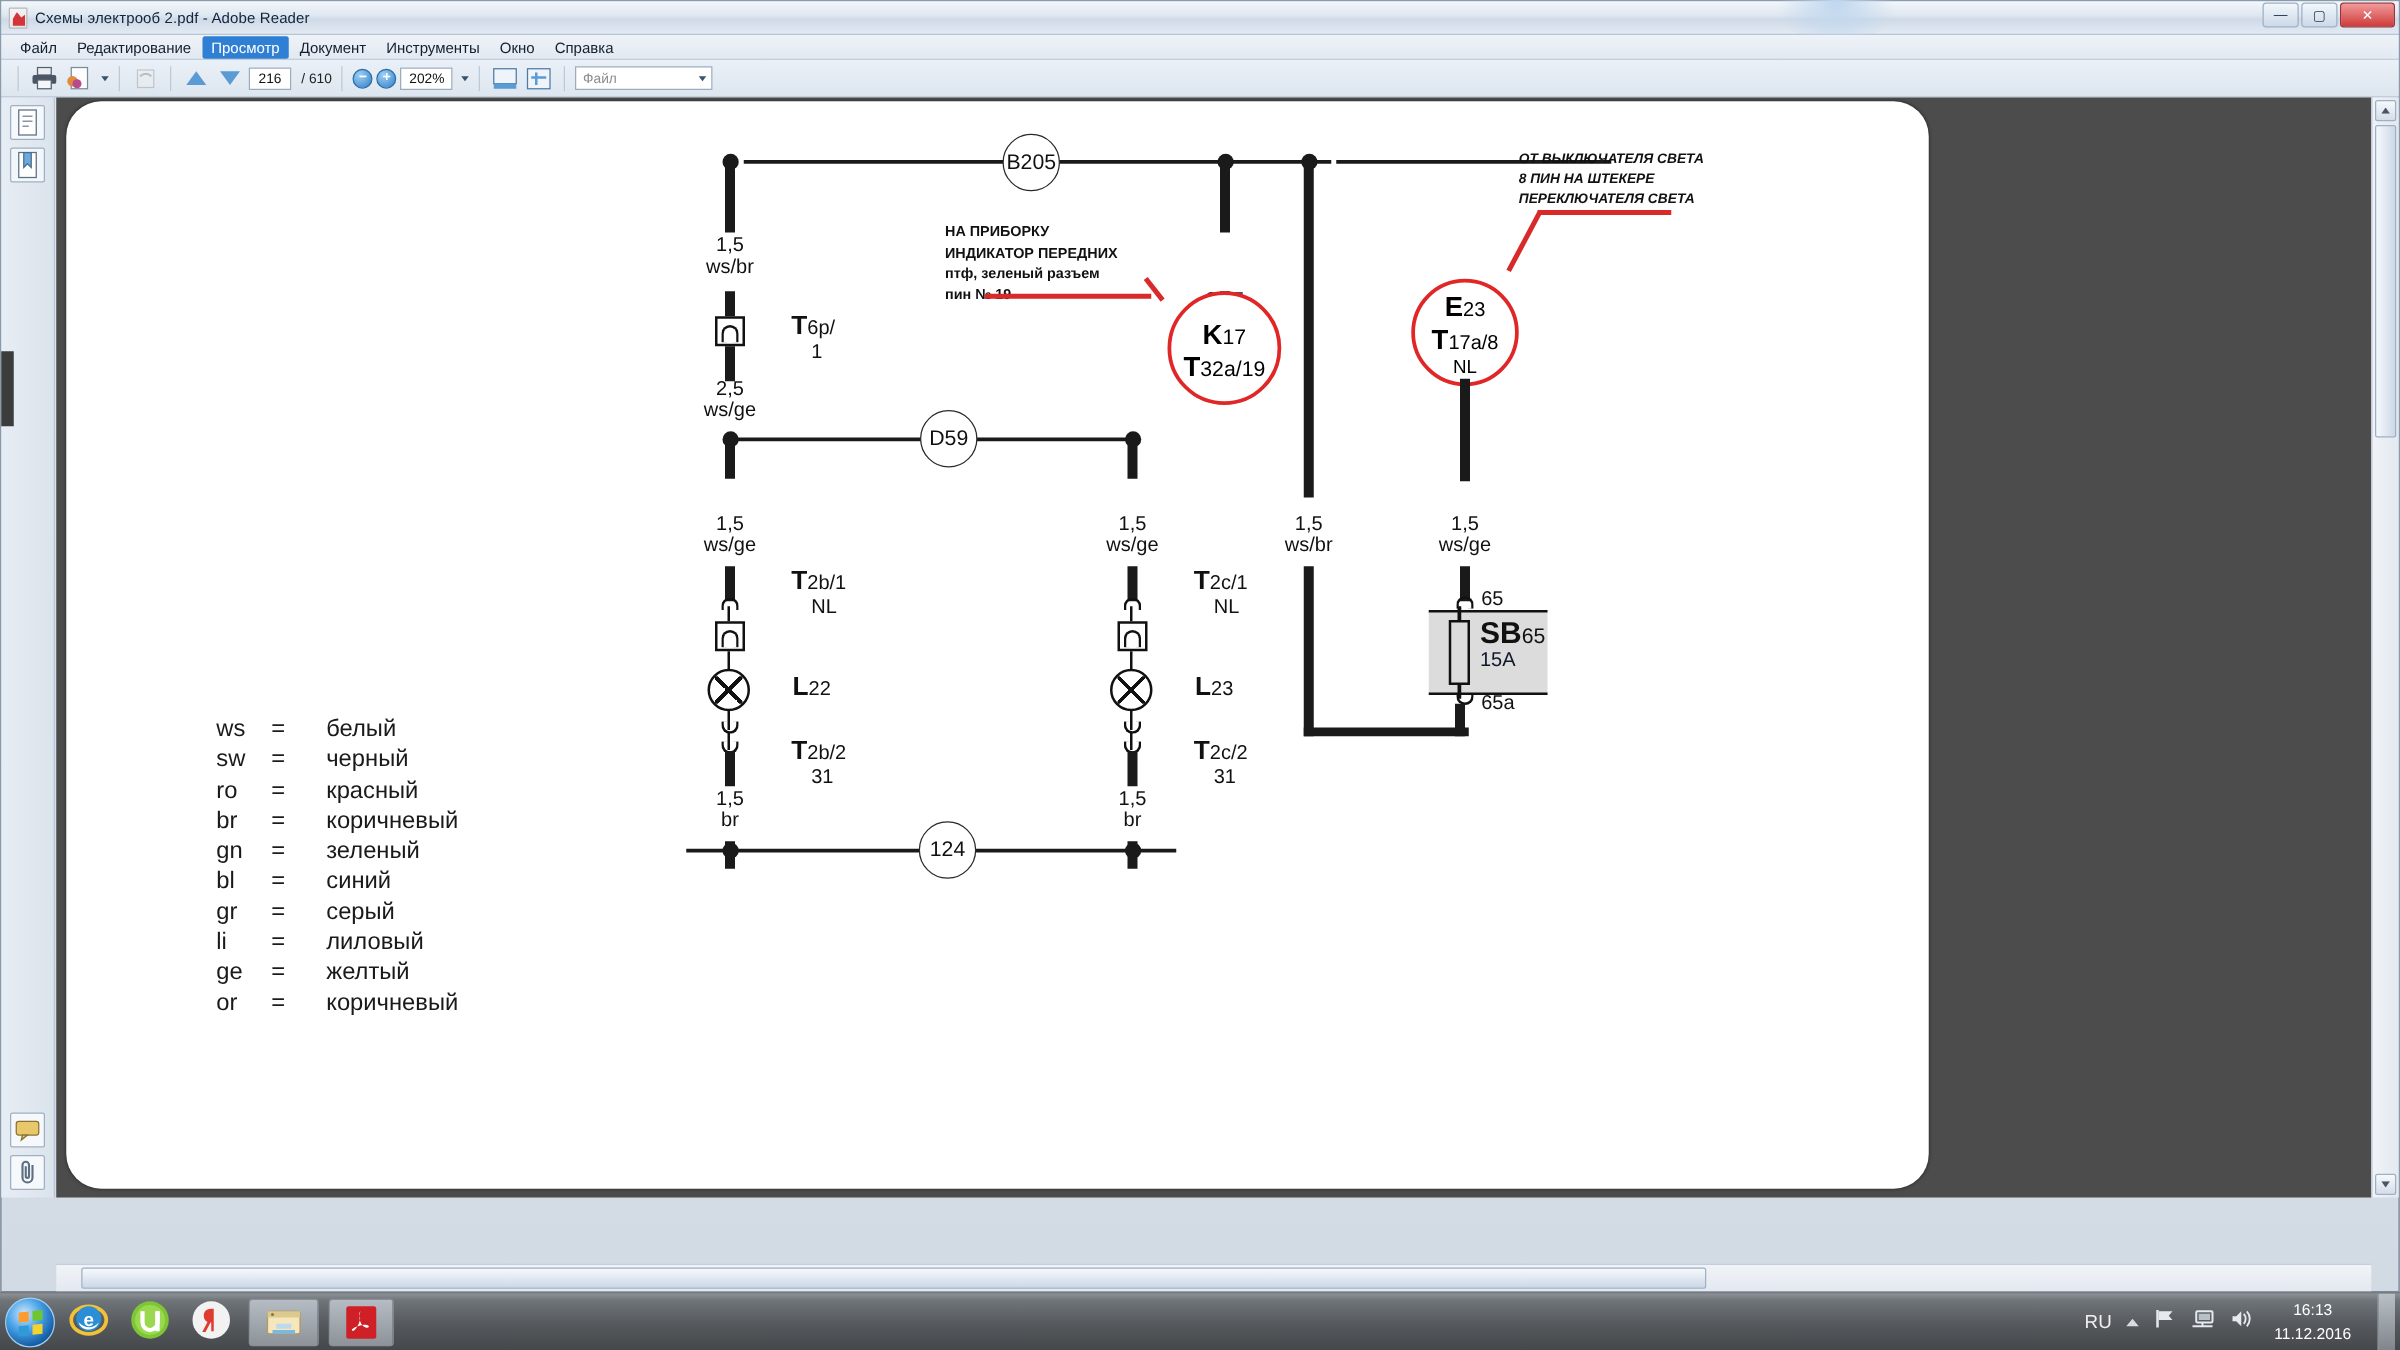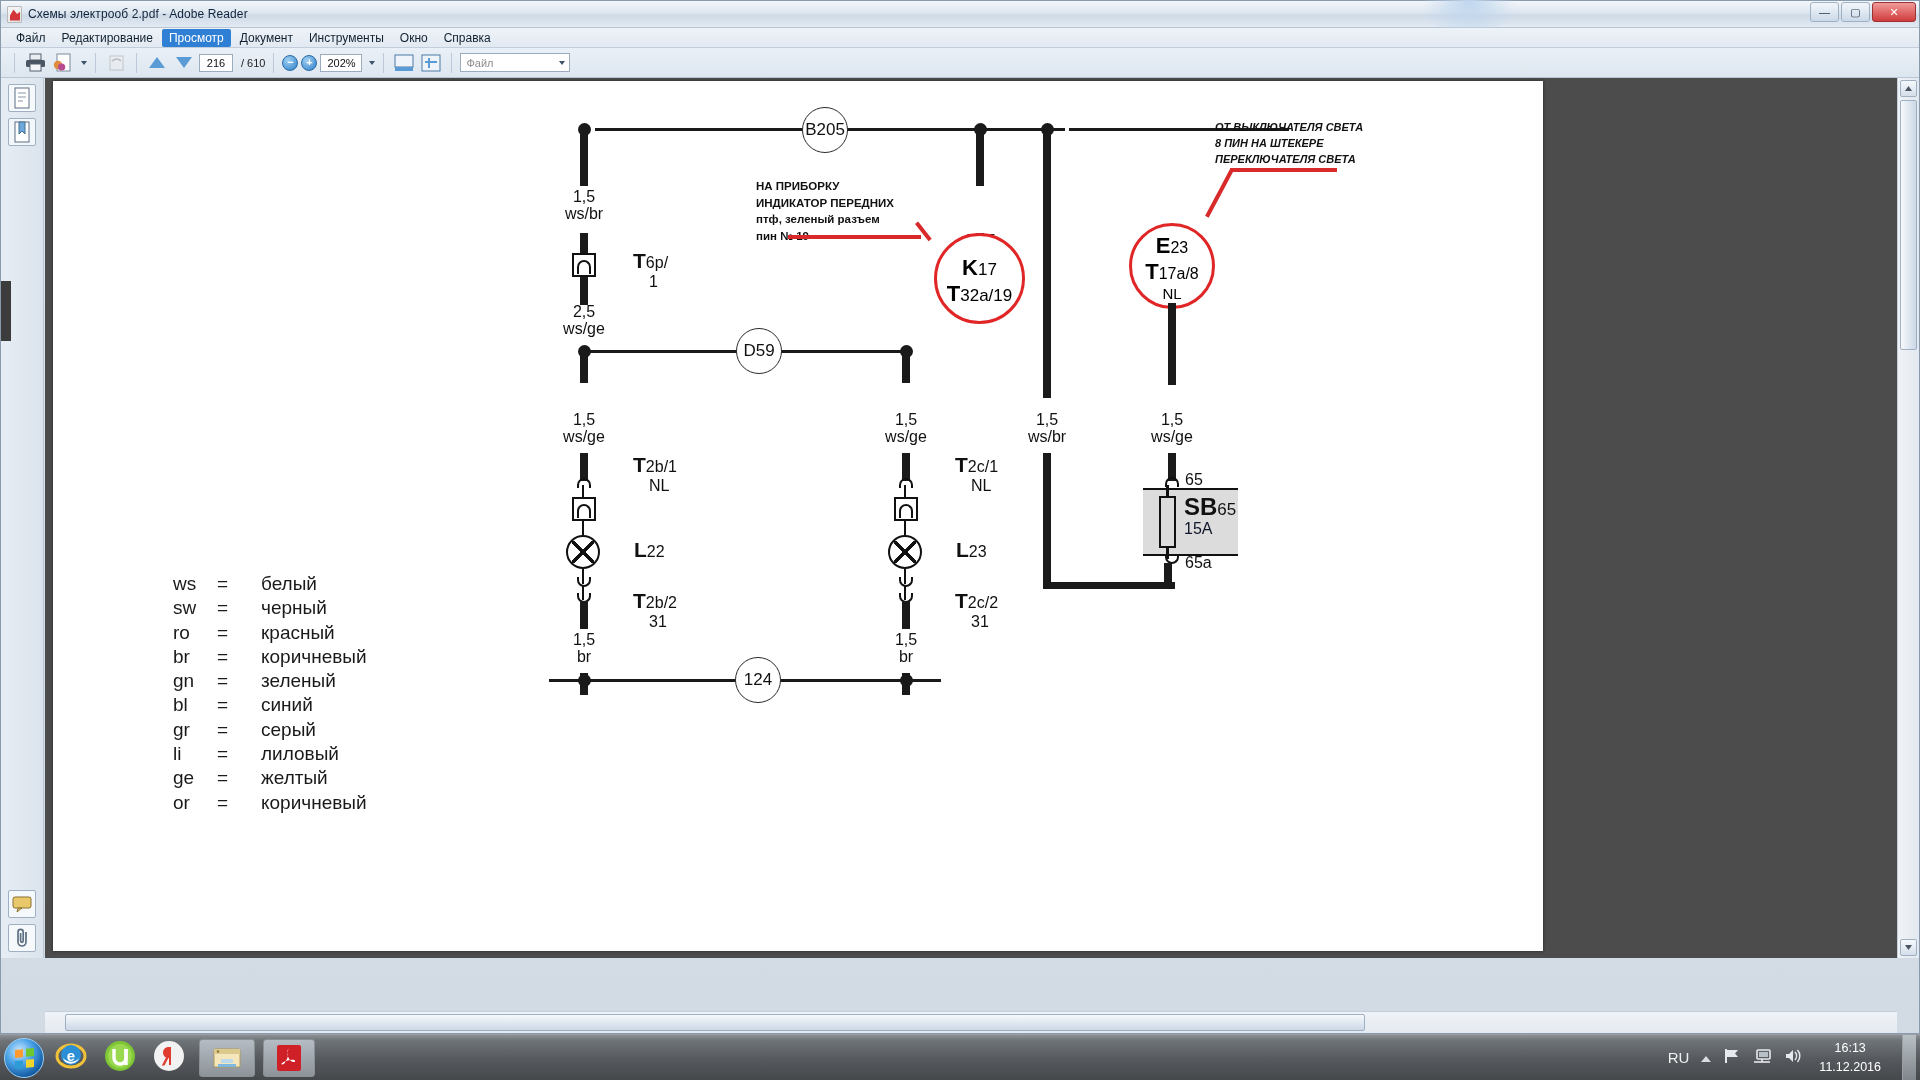--- a/index.html
+++ b/index.html
@@ -94,20 +94,21 @@
   .rail-bottom { position:absolute; bottom:6px; left:0; width:100%; }
 
   
   .docarea {
     position:absolute; left:44px; top:77px; right:22px; height:880px;
     background:#4c4c4c;
   }
   .page {
     position:absolute; left:8px; top:3px; width:1490px; height:870px; background:#fff;
     box-shadow:0 0 3px rgba(0,0,0,.5);
+    border-radius:28px;
   }
   
   .vscroll { position:absolute; right:0; top:77px; width:22px; height:880px;
              background:linear-gradient(90deg,#f0f3f7,#e3e9f0); border-left:1px solid #c3cedc; }
   .vthumb { position:absolute; top:22px; left:2px; width:17px; height:250px;
             background:linear-gradient(90deg,#f6f9fc,#ccd8e6); border:1px solid #9fb0c3; border-radius:2px; }
   .sbtn { position:absolute; left:2px; width:17px; height:17px;
           background:linear-gradient(180deg,#f6f9fc,#d4deea); border:1px solid #9fb0c3; border-radius:2px;
           display:flex; align-items:center; justify-content:center; }
   .hscroll { position:absolute; left:44px; bottom:0; right:22px; height:22px;

